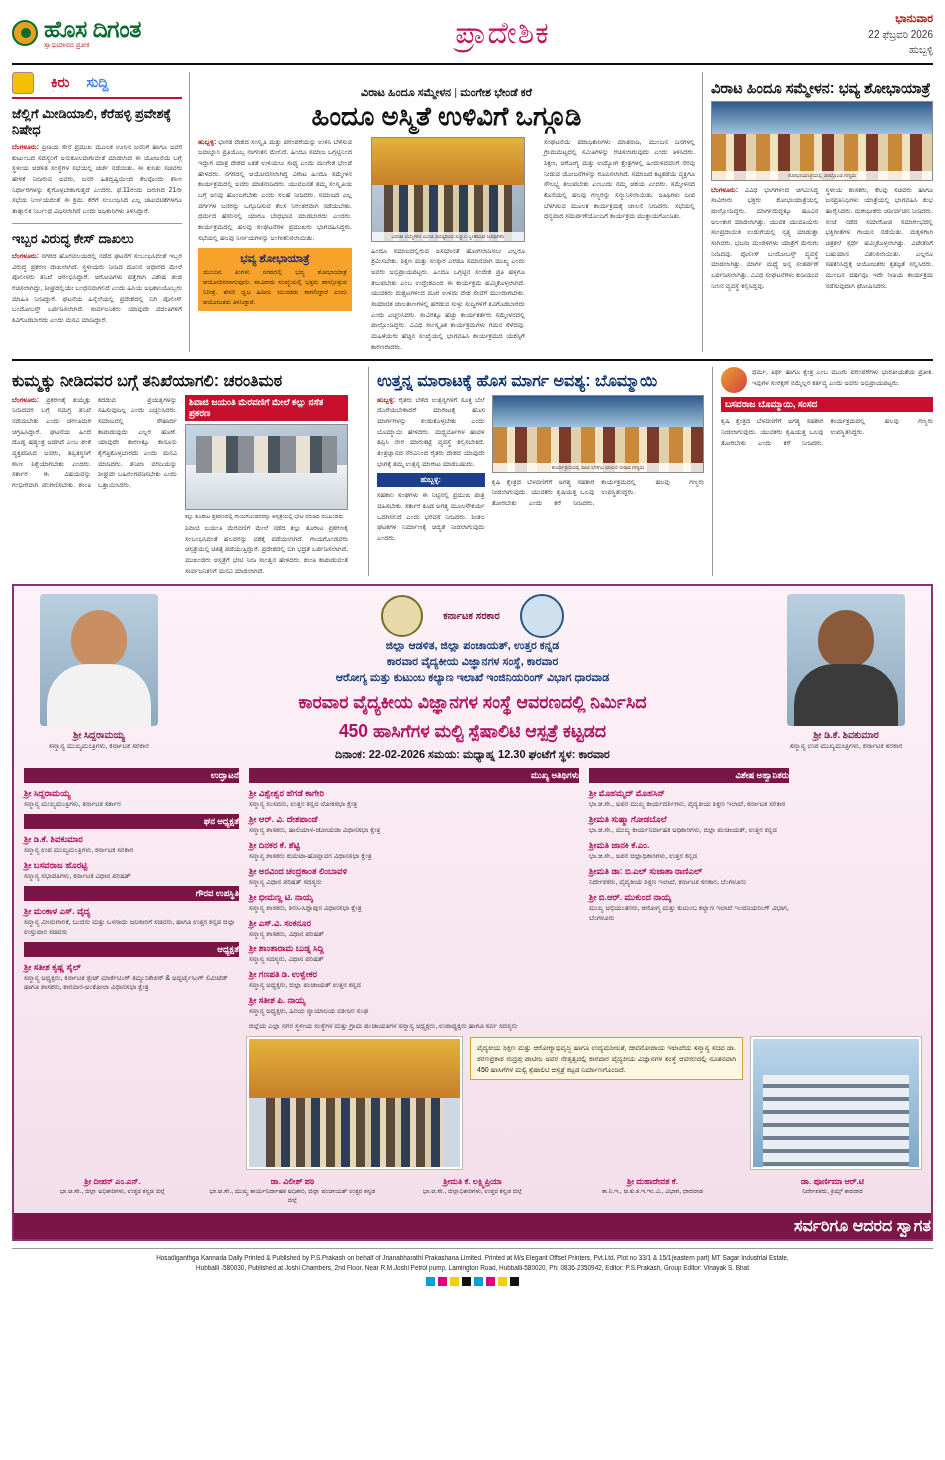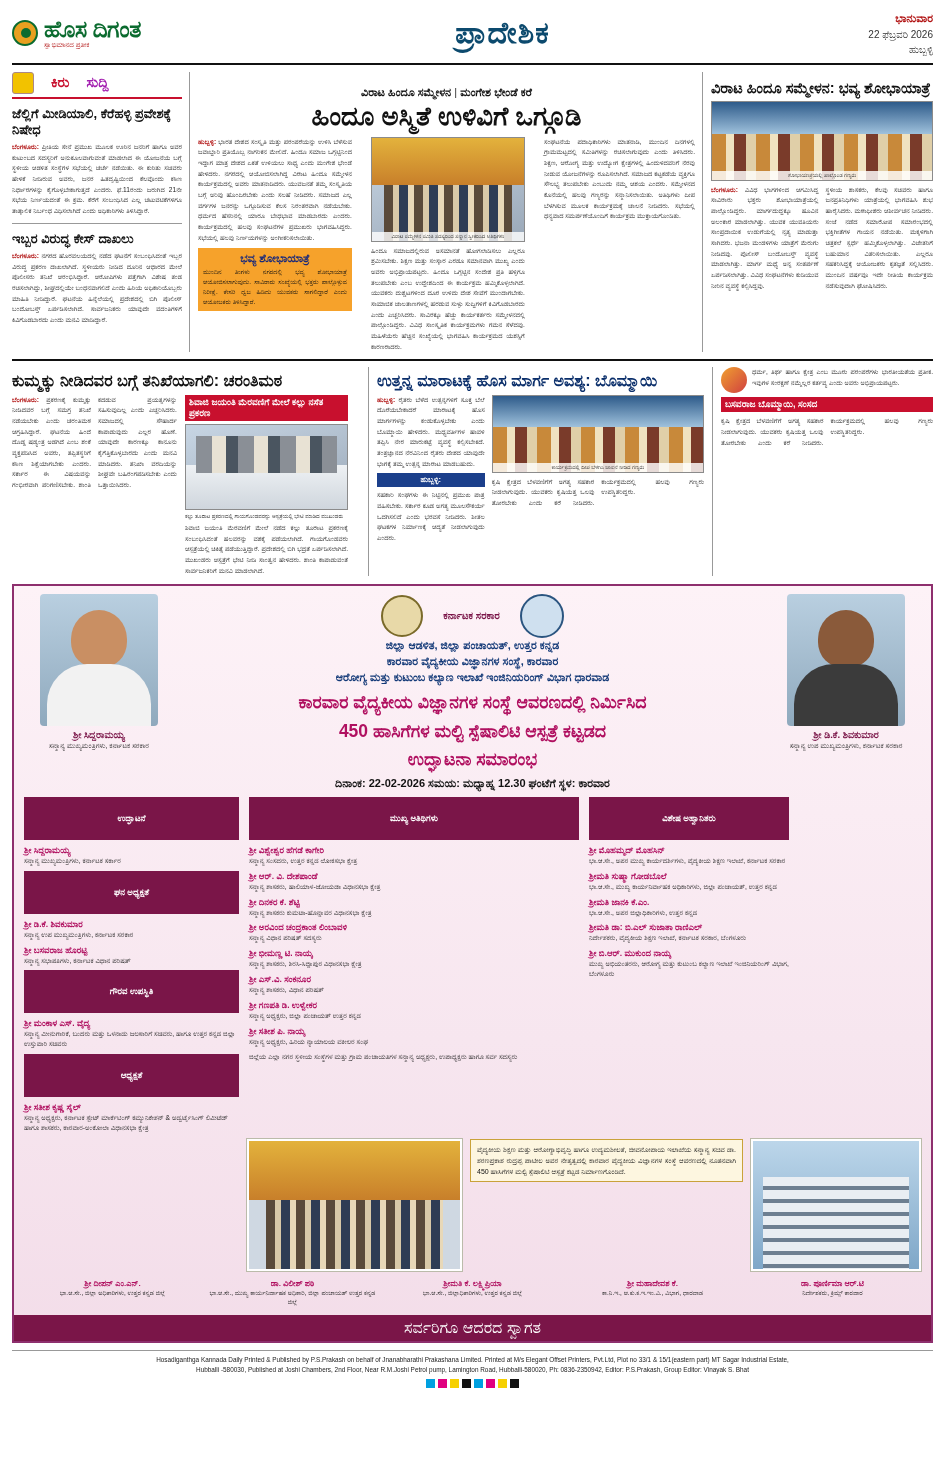--- a/index.html
+++ b/index.html
@@ -14,35 +14,35 @@
   }
   .page { width:945px; height:1460px; padding:10px 12px; position:relative; }
 
   
   .masthead { display:flex; align-items:center; justify-content:space-between; border-bottom:2px solid #111; padding-bottom:6px; }
   .logo-wrap { display:flex; align-items:center; gap:6px; width:260px; }
   .logo-badge { width:26px; height:26px; border-radius:50%; background:#e8a020; border:2px solid #0b6b2f; position:relative; }
   .logo-badge:after{ content:""; position:absolute; left:7px; top:6px; width:10px;height:10px;border-radius:50%;background:#0b6b2f;}
   .logo-text { font-weight:bold; font-size:23px; color:#0b6b2f; line-height:1; letter-spacing:-0.5px; }
   .logo-sub { font-size:7px; color:#b01010; }
-  .mast-center { font-size:30px; font-weight:bold; color:#0c4a6e; letter-spacing:1px; }
+  .mast-center { font-size:30px; font-weight:normal; color:#be185d; letter-spacing:1px; }
   .mast-right { text-align:right; width:200px; font-size:10px; color:#333; line-height:1.5; }
   .mast-right .day { color:#b01010; font-weight:bold; font-size:11px; }
 
   
   .topzone { display:flex; gap:8px; margin-top:7px; }
   .col { }
   .col-l { width:178px; border-right:1px solid #999; padding-right:7px;}
   .col-c { width:505px; border-right:1px solid #999; padding-right:7px;}
   .col-r { width:222px; }
 
   .kiru-head { display:flex; align-items:center; gap:17px; border-bottom:2px solid #c8102e; padding-bottom:3px; }
   .kiru-ic { width:22px; height:22px; background:#f2c200; border:1px solid #a88; border-radius:3px; }
   .kiru-t1 { color:#c8102e; font-weight:bold; font-size:14px; }
-  .kiru-t2 { color:#a21caf; font-weight:bold; font-size:14px; }
+  .kiru-t2 { color:#3b82f6; font-weight:bold; font-size:14px; }
 
   h3.sub { font-size:13px; font-weight:bold; line-height:1.25; margin:7px 0 4px; color:#111; }
   .body-text { font-size:6.6px; line-height:1.62; text-align:justify; color:#222; hyphens:auto; }
   .body-text.c2 { column-count:2; column-gap:7px; }
   .place { color:#b01010; font-weight:bold; }
 
   .kicker { font-size:11px; color:#333; text-align:center; margin-top:14px; }
   .kicker b { color:#111; }
   .headline-main { font-size:26px; font-weight:bold; text-align:center; line-height:1.12; margin:3px 0 6px; }
 
@@ -89,37 +89,37 @@
   .adv-center { flex:1; text-align:center; }
   .gov-line { font-size:10px; font-weight:bold; color:#7a1548; }
   .emblem { width:42px;height:42px;border-radius:50%;background:#e8d9a8;border:2px solid #7a6a2a;display:inline-block;}
   .emblem2 { width:44px;height:44px;border-radius:50%;background:#cfe0ef;border:2px solid #2b5580;display:inline-block;}
   .org-line { font-size:11px; font-weight:bold; color:#143a78; line-height:1.45; }
   .adv-headline { color:#b01060; font-weight:bold; font-size:17.5px; line-height:1.35; margin-top:5px;}
   .adv-when { font-size:11px; font-weight:bold; margin-top:5px; color:#111; }
 
   .adv-cols { display:flex; gap:10px; margin-top:7px; }
   .adv-col { flex:1; }
-  .adv-col-head { background:#7a1548; color:#fff; font-size:8.5px; font-weight:bold; text-align:center; padding:16px 0; }
+  .adv-col-head { background:#7a1548; color:#fff; font-size:8.5px; font-weight:bold; text-align:right; padding:2px 0; }
   .guest { margin-top:5px; }
   .guest .gn { color:#b01060; font-weight:bold; font-size:8.5px; }
   .guest .gd { font-size:6.8px; line-height:1.45; color:#222; }
 
   .adv-media { display:flex; gap:8px; margin-top:6px; align-items:flex-start;}
   .media-photo { width:215px; height:132px; border:2px solid #fff; box-shadow:0 0 0 1px #bba; position:relative; overflow:hidden; background:#cfd8e2;}
   .note-box { flex:1; border:1px solid #c9a23a; background:#fdf6e0; padding:4px 6px; font-size:7px; line-height:1.6; text-align:justify; }
   .bldg { width:170px; height:132px; border:2px solid #fff; box-shadow:0 0 0 1px #bba; position:relative; overflow:hidden; background:linear-gradient(180deg,#bcd6ea,#7fa7c8);}
   .bldg:after{content:"";position:absolute;left:6%;bottom:0;width:88%;height:72%;background:repeating-linear-gradient(180deg,#e9eef3 0 9px,#6d7f91 9px 13px);}
 
   .signers { display:flex; justify-content:space-between; margin-top:8px; padding:0 4px;}
   .signer { text-align:center; width:19%; }
   .signer .sn { color:#b01060; font-weight:bold; font-size:8px; }
   .signer .sd { font-size:6.4px; line-height:1.4; color:#222; }
 
-  .welcome { margin:8px -10px 0; background:#7a1548; color:#fff; text-align:center; font-size:16px; font-weight:normal; padding:4px 0;}
+  .welcome { margin:8px -10px 0; background:#7a1548; color:#fff; text-align:right; font-size:16px; font-weight:bold; padding:4px 0;}
 
   
   .footer { margin-top:7px; border-top:1px solid #999; padding-top:4px; font-size:6.4px; line-height:1.6; text-align:center; color:#222;}
   .dots { display:flex; justify-content:center; gap:3px; margin-top:4px;}
   .dots i { width:9px;height:9px;display:block;}
 </style>
 </head>
 <body>
 
 <div class="page">
@@ -274,21 +274,20 @@
         <div style="display:flex; align-items:center; justify-content:center; gap:20px;">
           <span class="emblem"></span>
           <span class="gov-line">ಕರ್ನಾಟಕ ಸರಕಾರ</span>
           <span class="emblem2"></span>
         </div>
         <div class="org-line">ಜಿಲ್ಲಾ ಆಡಳಿತ, ಜಿಲ್ಲಾ ಪಂಚಾಯತ್, ಉತ್ತರ ಕನ್ನಡ</div>
         <div class="org-line">ಕಾರವಾರ ವೈದ್ಯಕೀಯ ವಿಜ್ಞಾನಗಳ ಸಂಸ್ಥೆ, ಕಾರವಾರ</div>
         <div class="org-line">ಆರೋಗ್ಯ ಮತ್ತು ಕುಟುಂಬ ಕಲ್ಯಾಣ ಇಲಾಖೆ ಇಂಜಿನಿಯರಿಂಗ್ ವಿಭಾಗ ಧಾರವಾಡ</div>
         <div class="adv-headline">ಕಾರವಾರ ವೈದ್ಯಕೀಯ ವಿಜ್ಞಾನಗಳ ಸಂಸ್ಥೆ ಆವರಣದಲ್ಲಿ ನಿರ್ಮಿಸಿದ</div>
         <div class="adv-headline">450 ಹಾಸಿಗೆಗಳ ಮಲ್ಟಿ ಸ್ಪೆಷಾಲಿಟಿ ಆಸ್ಪತ್ರೆ ಕಟ್ಟಡದ</div>
-        <div class="adv-headline big">ಉದ್ಘಾಟನಾ ಸಮಾರಂಭ</div>
         <div class="adv-when">ದಿನಾಂಕ: 22-02-2026    ಸಮಯ: ಮಧ್ಯಾಹ್ನ 12.30 ಘಂಟೆಗೆ    ಸ್ಥಳ: ಕಾರವಾರ</div>
       </div>
 
       <div class="adv-person">
         <div class="portrait dark"></div>
         <div class="adv-name">ಶ್ರೀ ಡಿ.ಕೆ. ಶಿವಕುಮಾರ</div>
         <div class="adv-role">ಸನ್ಮಾನ್ಯ ಉಪ ಮುಖ್ಯಮಂತ್ರಿಗಳು, ಕರ್ನಾಟಕ ಸರಕಾರ</div>
       </div>
     </div>
 
@@ -338,20 +337,24 @@
             <div class="gn">ಶ್ರೀ ಅರವಿಂದ ಚಂದ್ರಕಾಂತ ಲಿಂಬಾವಳಿ</div>
             <div class="gd">ಸನ್ಮಾನ್ಯ ವಿಧಾನ ಪರಿಷತ್ ಸದಸ್ಯರು</div>
           </div>
         <div class="guest">
             <div class="gn">ಶ್ರೀ ಭೀಮಣ್ಣ ಟಿ. ನಾಯ್ಕ</div>
             <div class="gd">ಸನ್ಮಾನ್ಯ ಶಾಸಕರು, ಶಿರಸಿ-ಸಿದ್ದಾಪುರ ವಿಧಾನಸಭಾ ಕ್ಷೇತ್ರ</div>
           </div>
         <div class="guest">
             <div class="gn">ಶ್ರೀ ಎಸ್.ವಿ. ಸಂಕನೂರ</div>
             <div class="gd">ಸನ್ಮಾನ್ಯ ಶಾಸಕರು, ವಿಧಾನ ಪರಿಷತ್</div>
+          </div>
+        <div class="guest">
+            <div class="gn">ಶ್ರೀ ಶಾಂತಾರಾಮ ಬುಡ್ನ ಸಿದ್ದಿ</div>
+            <div class="gd">ಸನ್ಮಾನ್ಯ ಸದಸ್ಯರು, ವಿಧಾನ ಪರಿಷತ್</div>
           </div>
         <div class="guest">
             <div class="gn">ಶ್ರೀ ಗಣಪತಿ ಡಿ. ಉಳ್ವೇಕರ</div>
             <div class="gd">ಸನ್ಮಾನ್ಯ ಅಧ್ಯಕ್ಷರು, ಜಿಲ್ಲಾ ಪಂಚಾಯತ್ ಉತ್ತರ ಕನ್ನಡ</div>
           </div>
         <div class="guest">
             <div class="gn">ಶ್ರೀ ಸತೀಶ ಪಿ. ನಾಯ್ಕ</div>
             <div class="gd">ಸನ್ಮಾನ್ಯ ಅಧ್ಯಕ್ಷರು, ಹಿರಿಯ ನ್ಯಾಯಾಲಯ ವಕೀಲರ ಸಂಘ</div>
           </div>
         <div class="guest">

